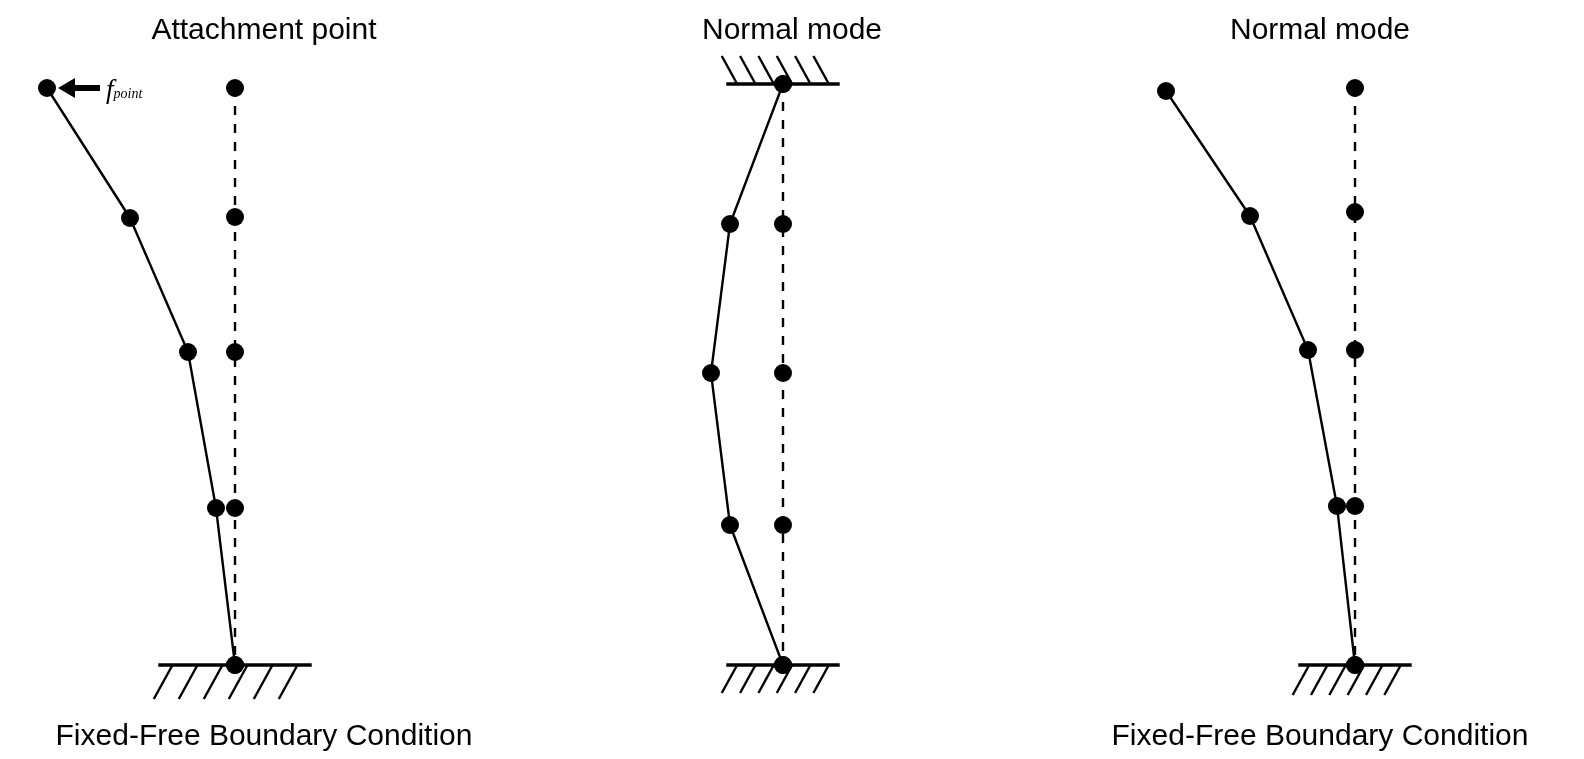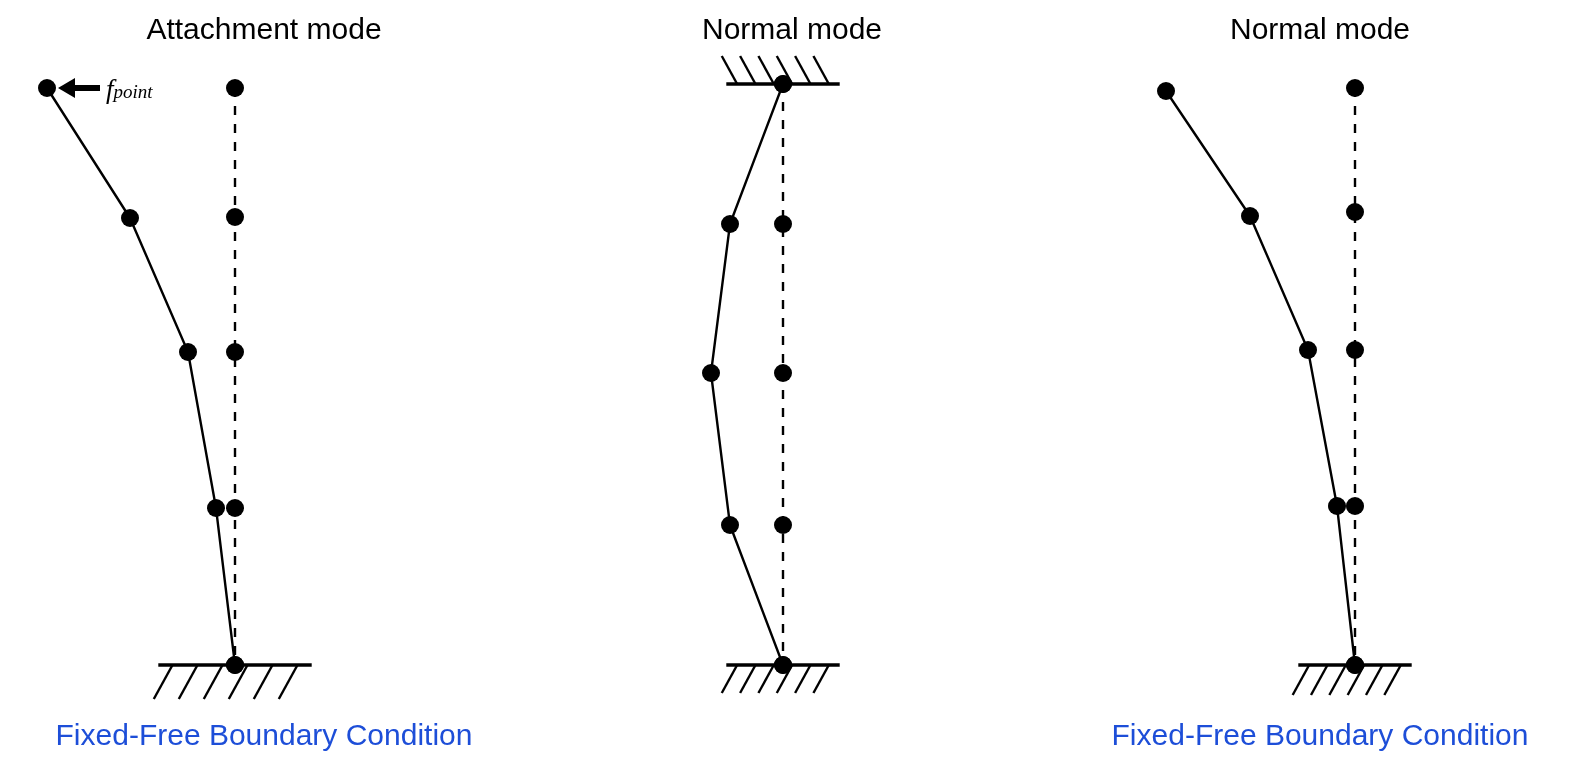--- a/index.html
+++ b/index.html
@@ -38,47 +38,47 @@
   }
   .panel-caption {
     position: absolute;
     bottom: 6px;
     left: 0;
     width: 100%;
     text-align: center;
     font-family: "Liberation Sans", sans-serif;
     font-size: 30px;
     line-height: 36px;
-    color: #1d4ed8;
+    color: #000000;
     white-space: nowrap;
   }
   .panel-svg {
     position: absolute;
     top: 0;
     left: 0;
   }
   .force-label {
     position: absolute;
     font-family: "Liberation Serif", serif;
     font-style: italic;
     font-size: 27px;
     color: #000000;
     white-space: nowrap;
   }
   .force-label .sub {
-    font-size: 19px;
+    font-size: 14px;
     font-style: italic;
   }
 </style>
 </head>
 <body>
 
 <div id="figure">
     <div class="panel" style="left: 0px; width: 528px;">
-      <div class="panel-title">Attachment mode</div>
+      <div class="panel-title">Attachment point</div>
       <div class="panel-caption">Fixed-Free Boundary Condition</div>
       <div class="force-label" style="left: 106px; top: 74px;"><span>f</span><span class="sub">point</span></div>
       <svg width="528" height="759" viewBox="0 0 528 759" class="panel-svg">
         <g>
           <line x1="160" y1="665" x2="310" y2="665" stroke="#000000" stroke-width="3.4" stroke-linecap="square"></line>
           <line x1="172.5" y1="665" x2="153.8" y2="699" stroke="#000000" stroke-width="2.4" stroke-linecap="butt"></line>
           <line x1="197.5" y1="665" x2="178.8" y2="699" stroke="#000000" stroke-width="2.4" stroke-linecap="butt"></line>
           <line x1="222.5" y1="665" x2="203.8" y2="699" stroke="#000000" stroke-width="2.4" stroke-linecap="butt"></line>
           <line x1="247.5" y1="665" x2="228.8" y2="699" stroke="#000000" stroke-width="2.4" stroke-linecap="butt"></line>
           <line x1="272.5" y1="665" x2="253.8" y2="699" stroke="#000000" stroke-width="2.4" stroke-linecap="butt"></line>

